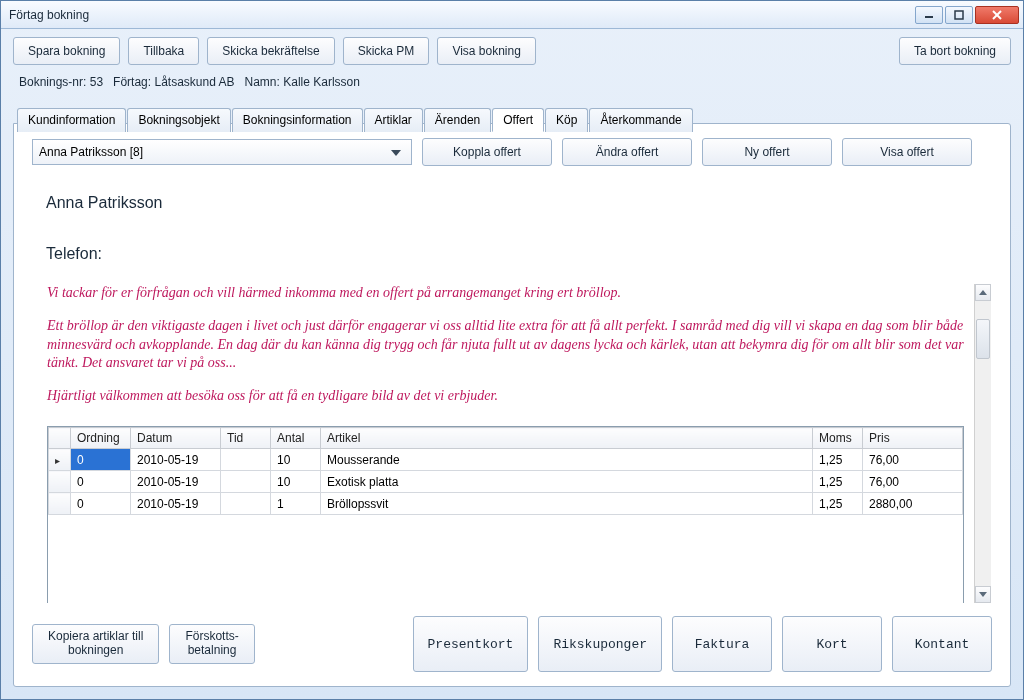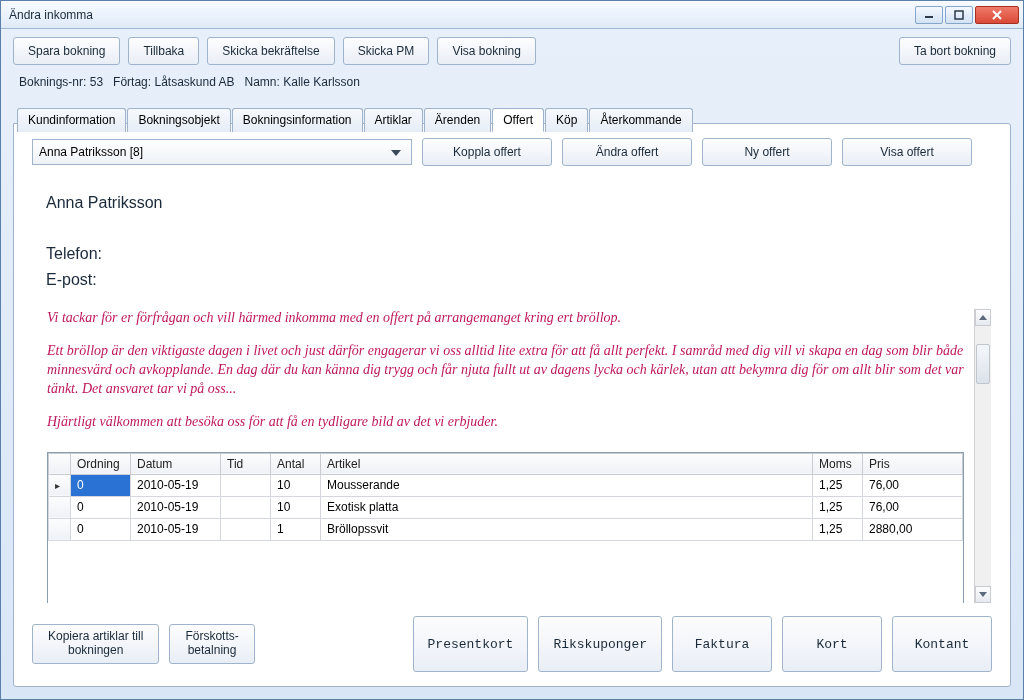--- a/index.html
+++ b/index.html
@@ -223,21 +223,21 @@
   font-family: Liberation Mono, monospace;
 }
 .btn.two-line { line-height: 1.15; text-align:center; padding: 3px 15px; height:40px; }
 </style>
 </head>
 <body>
 
 <div class="window">
 
   <div class="titlebar">
-    <span class="titlebar-text">Ändra inkomma</span>
+    <span class="titlebar-text">Förtag bokning</span>
     <div class="winbtn">
       <svg width="10" height="10">
           <line x1="1" y1="7" x2="9" y2="7" stroke="#2a3a4a" stroke-width="2"></line>
         </svg>
     </div>
     <div class="winbtn">
       <svg width="10" height="10">
           <rect x="1" y="1" width="8" height="8" fill="none" stroke="#2a3a4a" stroke-width="1.5"></rect>
         </svg>
     </div>
@@ -295,21 +295,20 @@
         <button class="btn">Koppla offert</button>
         <button class="btn">Ändra offert</button>
         <button class="btn">Ny offert</button>
         <button class="btn">Visa offert</button>
       </div>
 
       <div class="cust-block">
         <div>Anna Patriksson</div>
         <br>
         <div>Telefon:</div>
-        <div>E-post:</div>
       </div>
 
       <div class="letter-wrap">
         <div class="letter">
           <p>Vi tackar för er förfrågan och vill härmed inkomma med en offert på arrangemanget kring ert bröllop.</p>
           <p>Ett bröllop är den viktigaste dagen i livet och just därför engagerar vi oss alltid lite extra för att få allt perfekt. I samråd med dig vill vi skapa en dag som blir både minnesvärd och avkopplande. En dag där du kan känna dig trygg och får njuta fullt ut av dagens lycka och kärlek, utan att bekymra dig för om allt blir som det var tänkt. Det ansvaret tar vi på oss...</p>
           <p>Hjärtligt välkommen att besöka oss för att få en tydligare bild av det vi erbjuder.</p>
 
           <div class="grid">
             <table>

